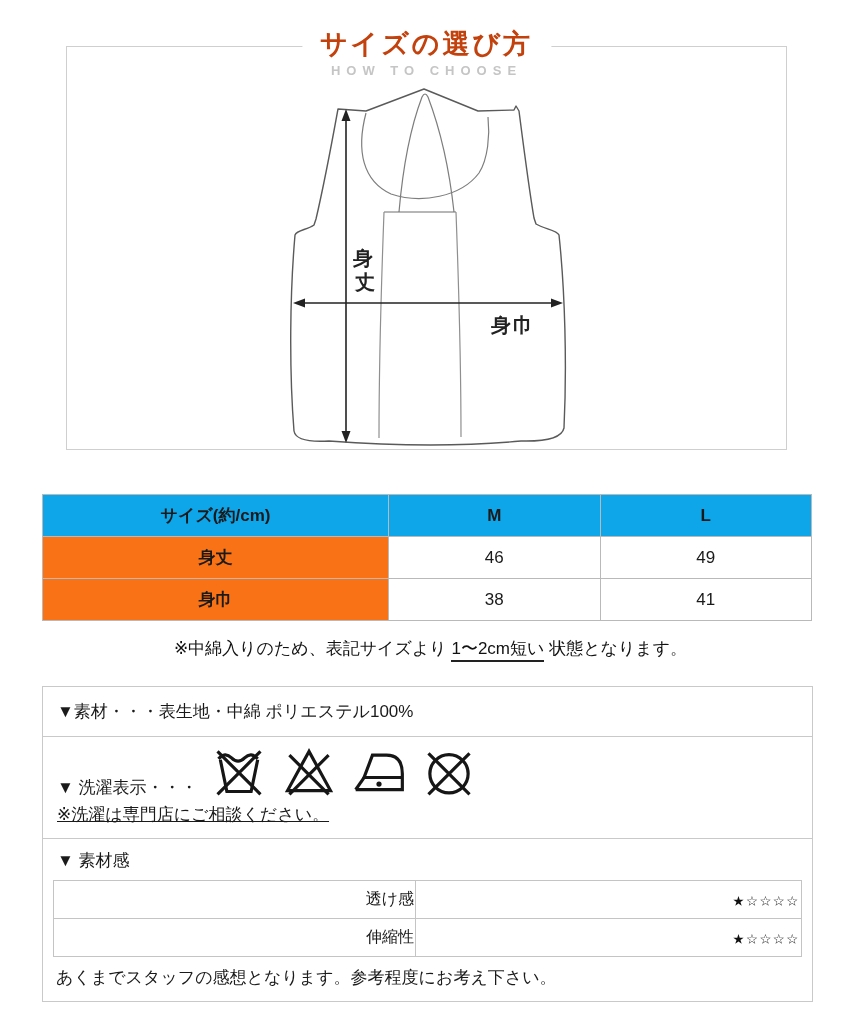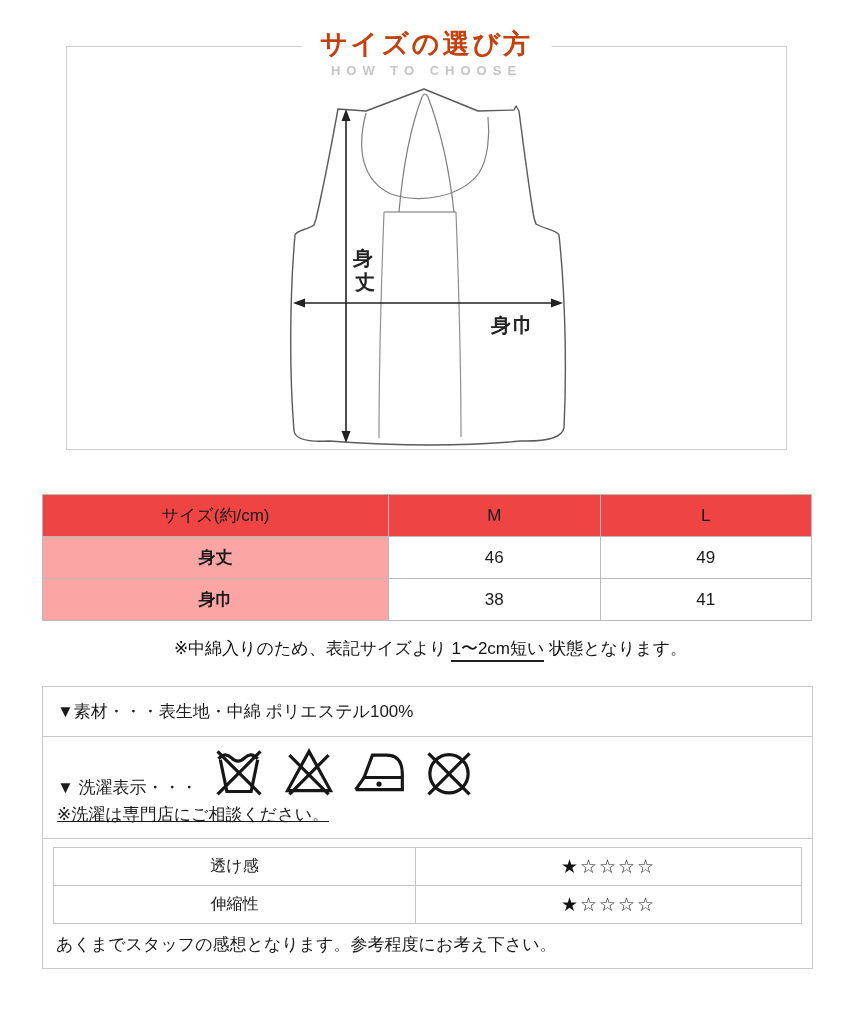--- a/index.html
+++ b/index.html
@@ -12,22 +12,22 @@
   .title-wrap{position:absolute;top:-18px;left:50%;transform:translateX(-50%);
     background:#fff;padding:0 18px;text-align:center;white-space:nowrap;}
   .main-title{margin:0;font-size:27px;font-weight:bold;letter-spacing:3px;line-height:1.15;color:#c2410c;}
   .subtitle{font-size:13px;font-weight:bold;color:#c5c5c5;letter-spacing:6px;margin-top:3px;}
   .vest-svg{position:absolute;left:0;top:0;width:100%;height:100%;}
   .vest-svg text{font-family:"Liberation Sans","DejaVu Sans",sans-serif;fill:#222;font-size:20px;font-weight:bold;}
 
   
   .size-table{position:absolute;left:42px;top:494px;width:770px;border-collapse:collapse;table-layout:fixed;}
   .size-table th,.size-table td{border:1px solid #b9b9b9;height:39px;text-align:center;vertical-align:middle;}
-  .size-table th{background:#ef4444;font-size:17px;font-weight:normal;}
-  .size-table td.row-label{background:#fca5a5;font-size:17px;font-weight:bold;}
+  .size-table th{background:#0ea5e9;font-size:17px;font-weight:bold;}
+  .size-table td.row-label{background:#f97316;font-size:17px;font-weight:bold;}
   .size-table td.val{background:#fff;font-size:17px;font-weight:normal;}
   .col-label{width:45%;} .col-m{width:27.5%;} .col-l{width:27.5%;}
 
   
   .size-note{position:absolute;left:4px;top:620px;width:100%;text-align:center;font-size:17px;color:#111;}
   .size-note .ul{border-bottom:2px solid #222;padding-bottom:2px;}
 
   
   .detail-box{position:absolute;left:42px;top:686px;width:769px;border:1px solid #c9c9c9;background:#fff;}
   .detail-row{border-bottom:1px solid #c9c9c9;}
@@ -35,21 +35,21 @@
   .material-row{padding:13px 14px;font-size:17px;}
   .laundry-row{padding:6px 14px 10px;}
   .laundry-line{display:flex;align-items:flex-end;gap:12px;}
   .laundry-label{font-size:17px;white-space:nowrap;}
   .care-icons{display:flex;align-items:center;gap:12px;}
   .care-icon svg{width:58px;height:56px;display:block;}
   .laundry-note{font-size:17px;margin:4px 0 2px;text-decoration:underline;}
   .texture-row{padding:8px 10px 10px;}
   .texture-heading{font-size:17px;padding:2px 4px 8px;}
   .texture-table{width:100%;border-collapse:collapse;table-layout:fixed;}
-  .texture-table td{border:1px solid #c4c4c4;height:35px;text-align:center;vertical-align:middle;background:#fff;}
+  .texture-table td{border:1px solid #c4c4c4;height:35px;text-align:right;vertical-align:middle;background:#fff;font-family:Liberation Mono, monospace;}
   .texture-table td.t-label{width:48%;font-size:16px;}
   .texture-table td.t-stars{font-size:19px;letter-spacing:2px;color:#111;}
   .staff-note{font-size:17px;margin:9px 3px 2px;}
 </style>
 </head>
 <body>
 
 <div class="page">
 
   <section class="illu-box">
@@ -166,20 +166,21 @@
               <circle cx="30" cy="33" r="20.5"></circle>
               <path d="M8 11 L52 55 M52 11 L8 55"></path>
             </svg>
           </span>
         </div>
       </div>
       <p class="laundry-note">※洗濯は専門店にご相談ください。</p>
     </div>
 
     <div class="detail-row texture-row">
+      <div class="texture-heading">▼ 素材感</div>
       <table class="texture-table">
         <tbody>
             <tr>
           <td class="t-label">透け感</td>
           <td class="t-stars">★☆☆☆☆</td>
         </tr>
         <tr>
           <td class="t-label">伸縮性</td>
           <td class="t-stars">★☆☆☆☆</td>
         </tr>

